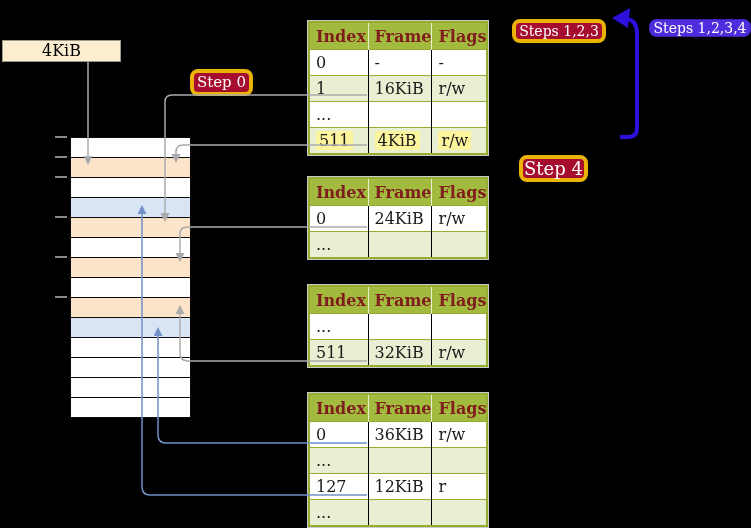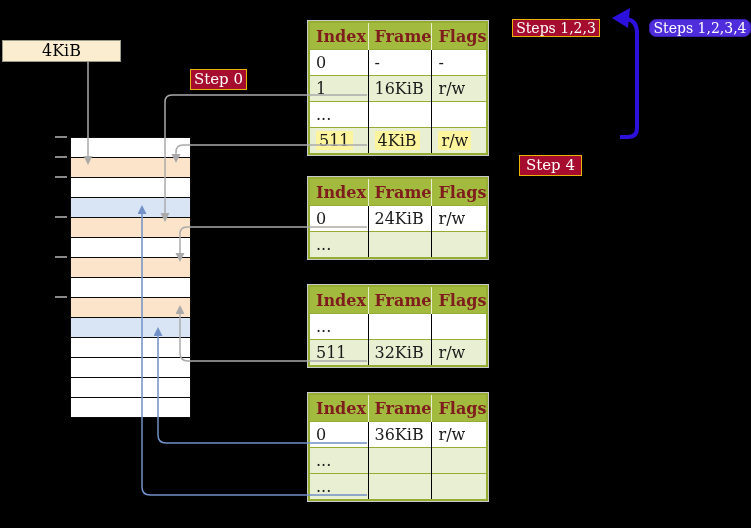--- a/index.html
+++ b/index.html
@@ -11,26 +11,26 @@
 
   
   .label-box{
     position:absolute;left:2px;top:40px;width:117px;height:20px;line-height:20px;
     text-align:center;background:var(--frame-label-bg);border:1px solid #9a9a8a;
     color:#000;font-size:16px;z-index:2;
   }
 
   
   .badge{position:absolute;color:#fff;text-align:center;z-index:2;white-space:nowrap;}
-  .badge.red{background:var(--badge-red);border:1px solid #eab308;border-radius:0;}
+  .badge.red{background:var(--badge-red);border:4px solid #eab308;border-radius:8px;}
   .badge.blue{background:var(--badge-blue);border:1px solid #3a1fb0;border-radius:7px;}
   .step0{left:190px;top:38px;width:55px;height:19px;line-height:19px;font-size:15px;margin-top:31px;}
   .steps123{left:512px;top:19px;width:86px;height:16px;line-height:16px;font-size:14px;}
   .steps1234{left:649px;top:19px;width:100px;height:16px;line-height:16px;font-size:14px;}
-  .step4{left:519px;top:155px;width:61px;height:19px;line-height:19px;font-size:15px;}
+  .step4{left:519px;top:155px;width:61px;height:19px;line-height:19px;font-size:18px;}
 
   
   .memcol{
     position:absolute;left:70px;top:137px;width:119px;background:#fff;
     border:1px solid #0a0a0a;z-index:1;
   }
   .mrow{height:19px;border-bottom:1px solid #0a0a0a;}
   .mrow:last-child{border-bottom:none;}
   .mrow.free{background:var(--memory-white);}
   .mrow.table{background:var(--memory-peach);}
@@ -190,20 +190,25 @@
       <tbody>
         <tr>
           <td>0</td>
           <td>36KiB</td>
           <td>r/w</td>
         </tr>
         <tr class="shaded">
           <td>...</td>
           <td></td>
           <td></td>
+        </tr>
+        <tr>
+          <td>127</td>
+          <td>12KiB</td>
+          <td>r</td>
         </tr>
         <tr class="shaded">
           <td>...</td>
           <td></td>
           <td></td>
         </tr>
       </tbody>
     </table>
 
   <svg class="arrows" width="751" height="528" viewBox="0 0 751 528">

